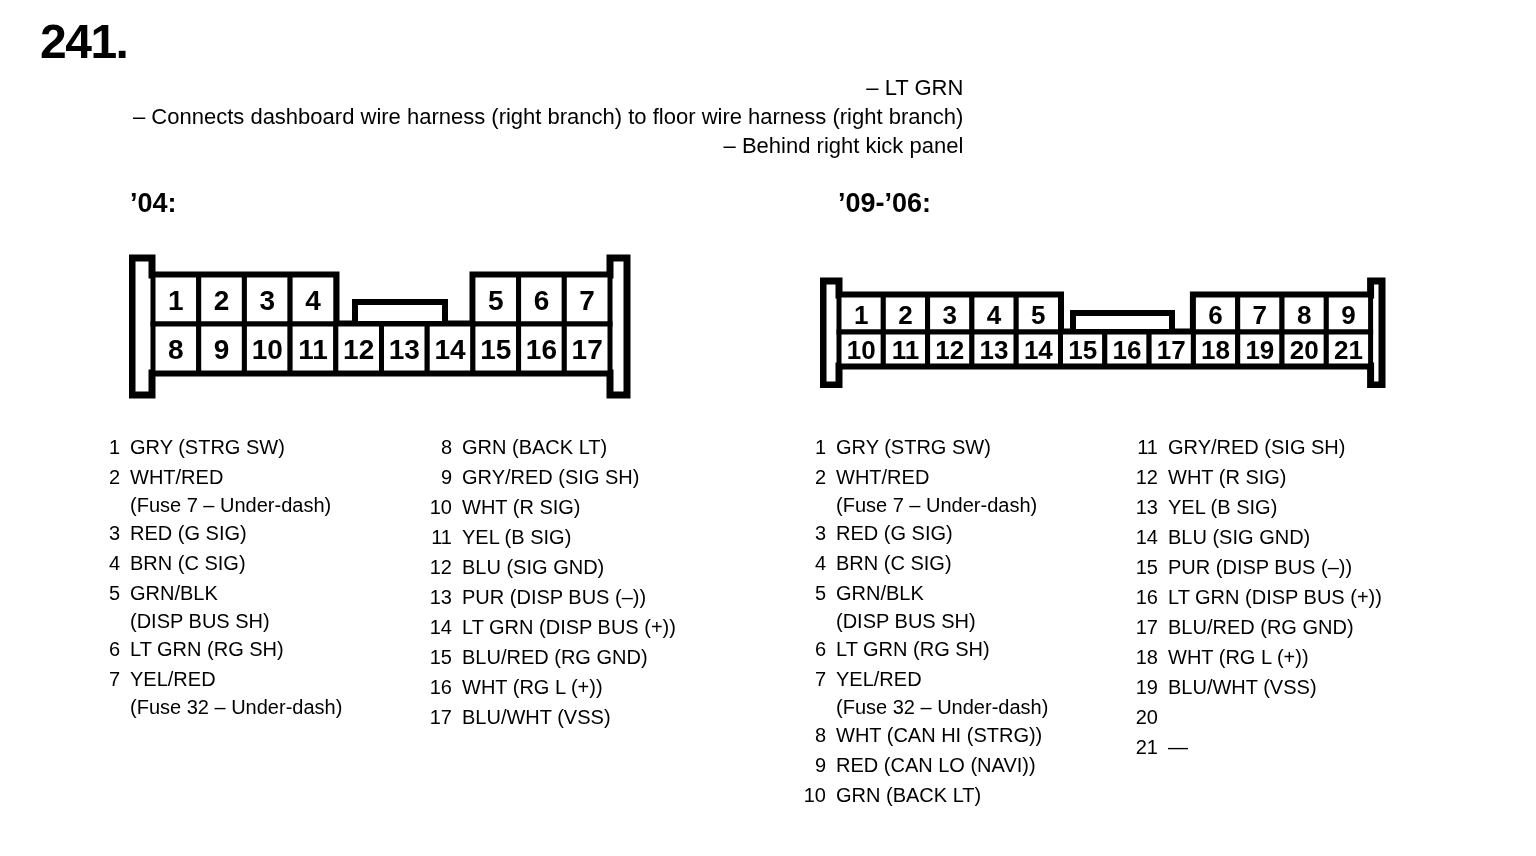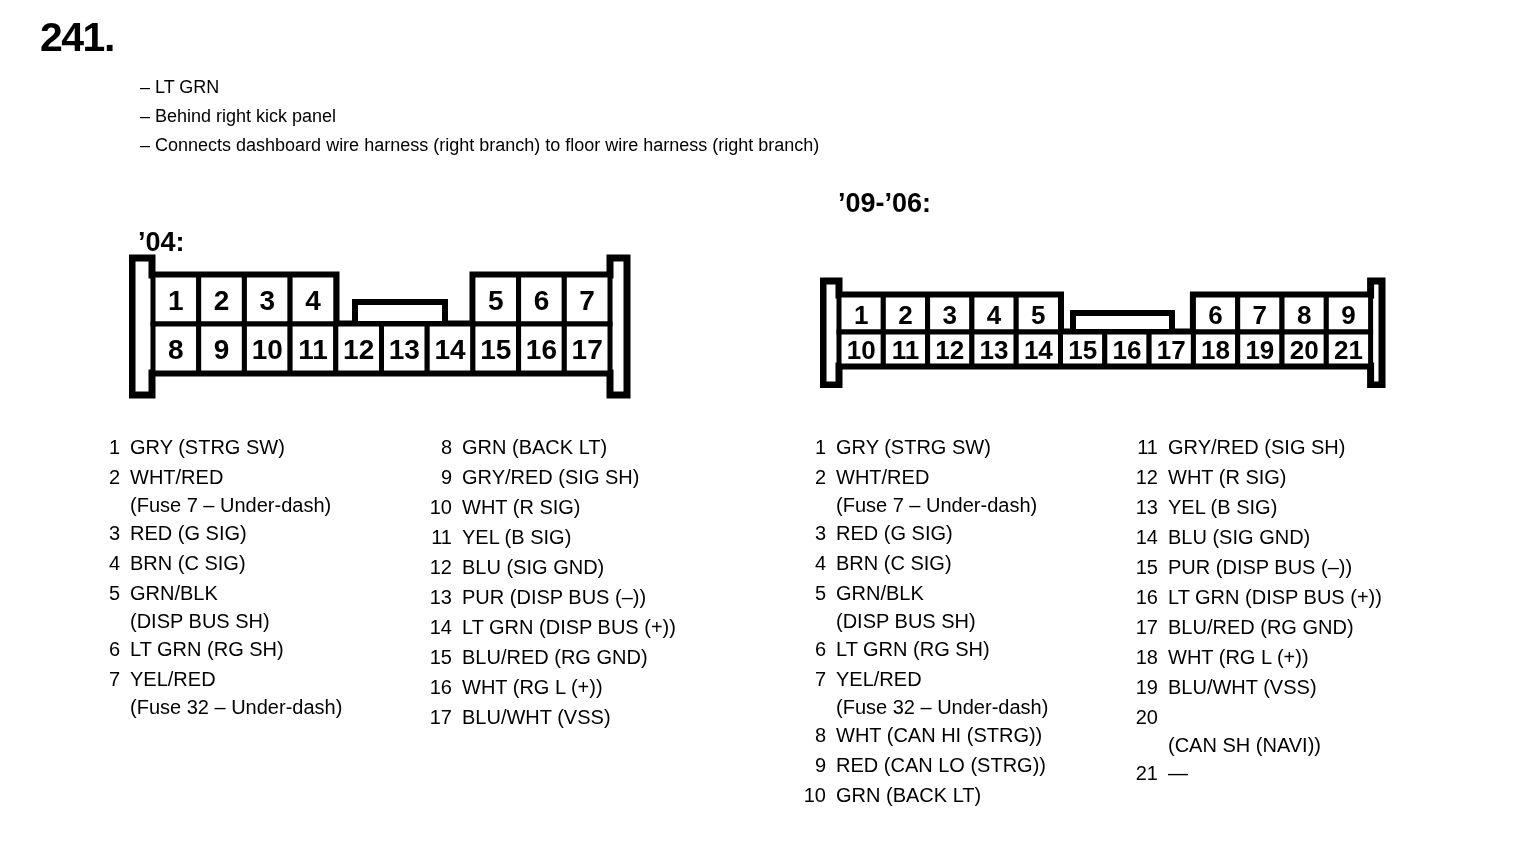--- a/index.html
+++ b/index.html
@@ -1,23 +1,23 @@
 <!DOCTYPE html>
 <html><head>
 <meta charset="utf-8">
 <style>
   html,body{margin:0;padding:0;background:#fff;}
   .page{position:relative;width:1536px;height:856px;background:#fff;color:#000;
         font-family:"Liberation Sans",sans-serif;overflow:hidden;}
   .title{position:absolute;left:40px;top:14px;display:flex;gap:0;
-         font-weight:bold;font-size:41px;letter-spacing:-1.5px;white-space:nowrap;}
-  .notes{position:absolute;left:140px;top:73px;font-size:18px;}
+         font-weight:bold;font-size:48px;letter-spacing:-1.5px;white-space:nowrap;}
+  .notes{position:absolute;left:133px;top:73px;font-size:22px;text-align:right;}
   .notes div{line-height:29px;white-space:nowrap;}
   .conn-label{position:absolute;font-size:27px;font-weight:bold;white-space:nowrap;}
-  .label-04{left:138px;top:188px;margin-top:39px;}
+  .label-04{left:130px;top:188px;}
   .label-0506{left:838px;top:188px;}
   svg.conn{position:absolute;}
   .c04{left:129px;top:253px;}
   .c0506{left:820px;top:274px;}
   .shell{fill:#fff;stroke:#000;stroke-width:7;stroke-linejoin:miter;}
   .notch{fill:#fff;stroke:#000;stroke-width:6;}
   rect.cell{fill:#fff;stroke:#000;stroke-width:5;}
   text.cellnum{font-family:"Liberation Sans",sans-serif;font-weight:bold;text-anchor:middle;}
   .c04 text.cellnum{font-size:28px;}
   .c0506 text.cellnum{font-size:26px;}
@@ -34,22 +34,22 @@
 <body>
 
 <div class="page">
 
   <div class="title">
     <span>241.</span>
   </div>
 
   <div class="notes">
       <div>– LT GRN</div>
+      <div>– Connects dashboard wire harness (right branch) to floor wire harness (right branch)</div>
       <div>– Behind right kick panel</div>
-      <div>– Connects dashboard wire harness (right branch) to floor wire harness (right branch)</div>
     </div>
 
   <div class="conn-label label-04">’04:</div>
   <div class="conn-label label-0506">’09-’06:</div>
 
   <svg class="conn c04" width="502" height="146" viewBox="0 0 502 146">
     <path class="shell" d="M 3 5 H 23 V 22 H 207 V 71 H 344 V 22 H 481 V 5 H 498 V 142 H 481 V 120 H 23 V 142 H 3 Z"></path>
     <rect class="notch" x="226" y="49" width="90" height="22"></rect>
   <rect class="cell" x="24" y="22" width="45.7" height="49"></rect>
       <text class="cellnum" x="46.85" y="47.5" dominant-baseline="central">1</text>
@@ -258,21 +258,21 @@
       <div class="pin-row wrap">
         <span class="pin-num"></span>
         <span class="pin-text">(Fuse 32 – Under-dash)</span>
       </div>
       <div class="pin-row">
         <span class="pin-num">8</span>
         <span class="pin-text">WHT (CAN HI (STRG))</span>
       </div>
       <div class="pin-row">
         <span class="pin-num">9</span>
-        <span class="pin-text">RED (CAN LO (STRG))</span>
+        <span class="pin-text">RED (CAN LO (NAVI))</span>
       </div>
       <div class="pin-row">
         <span class="pin-num">10</span>
         <span class="pin-text">GRN (BACK LT)</span>
       </div>
     </div>
   <div class="pins pins-r2">
       <div class="pin-row">
         <span class="pin-num">11</span>
         <span class="pin-text">GRY/RED (SIG SH)</span>
@@ -305,23 +305,19 @@
         <span class="pin-num">18</span>
         <span class="pin-text">WHT (RG L (+))</span>
       </div>
       <div class="pin-row">
         <span class="pin-num">19</span>
         <span class="pin-text">BLU/WHT (VSS)</span>
       </div>
       <div class="pin-row">
         <span class="pin-num">20</span>
       </div>
-      <div class="pin-row wrap">
-        <span class="pin-num"></span>
-        <span class="pin-text">(CAN SH (NAVI))</span>
-      </div>
       <div class="pin-row">
         <span class="pin-num">21</span>
         <span class="pin-text">—</span>
       </div>
     </div>
 
 </div>
 
 </body></html>

